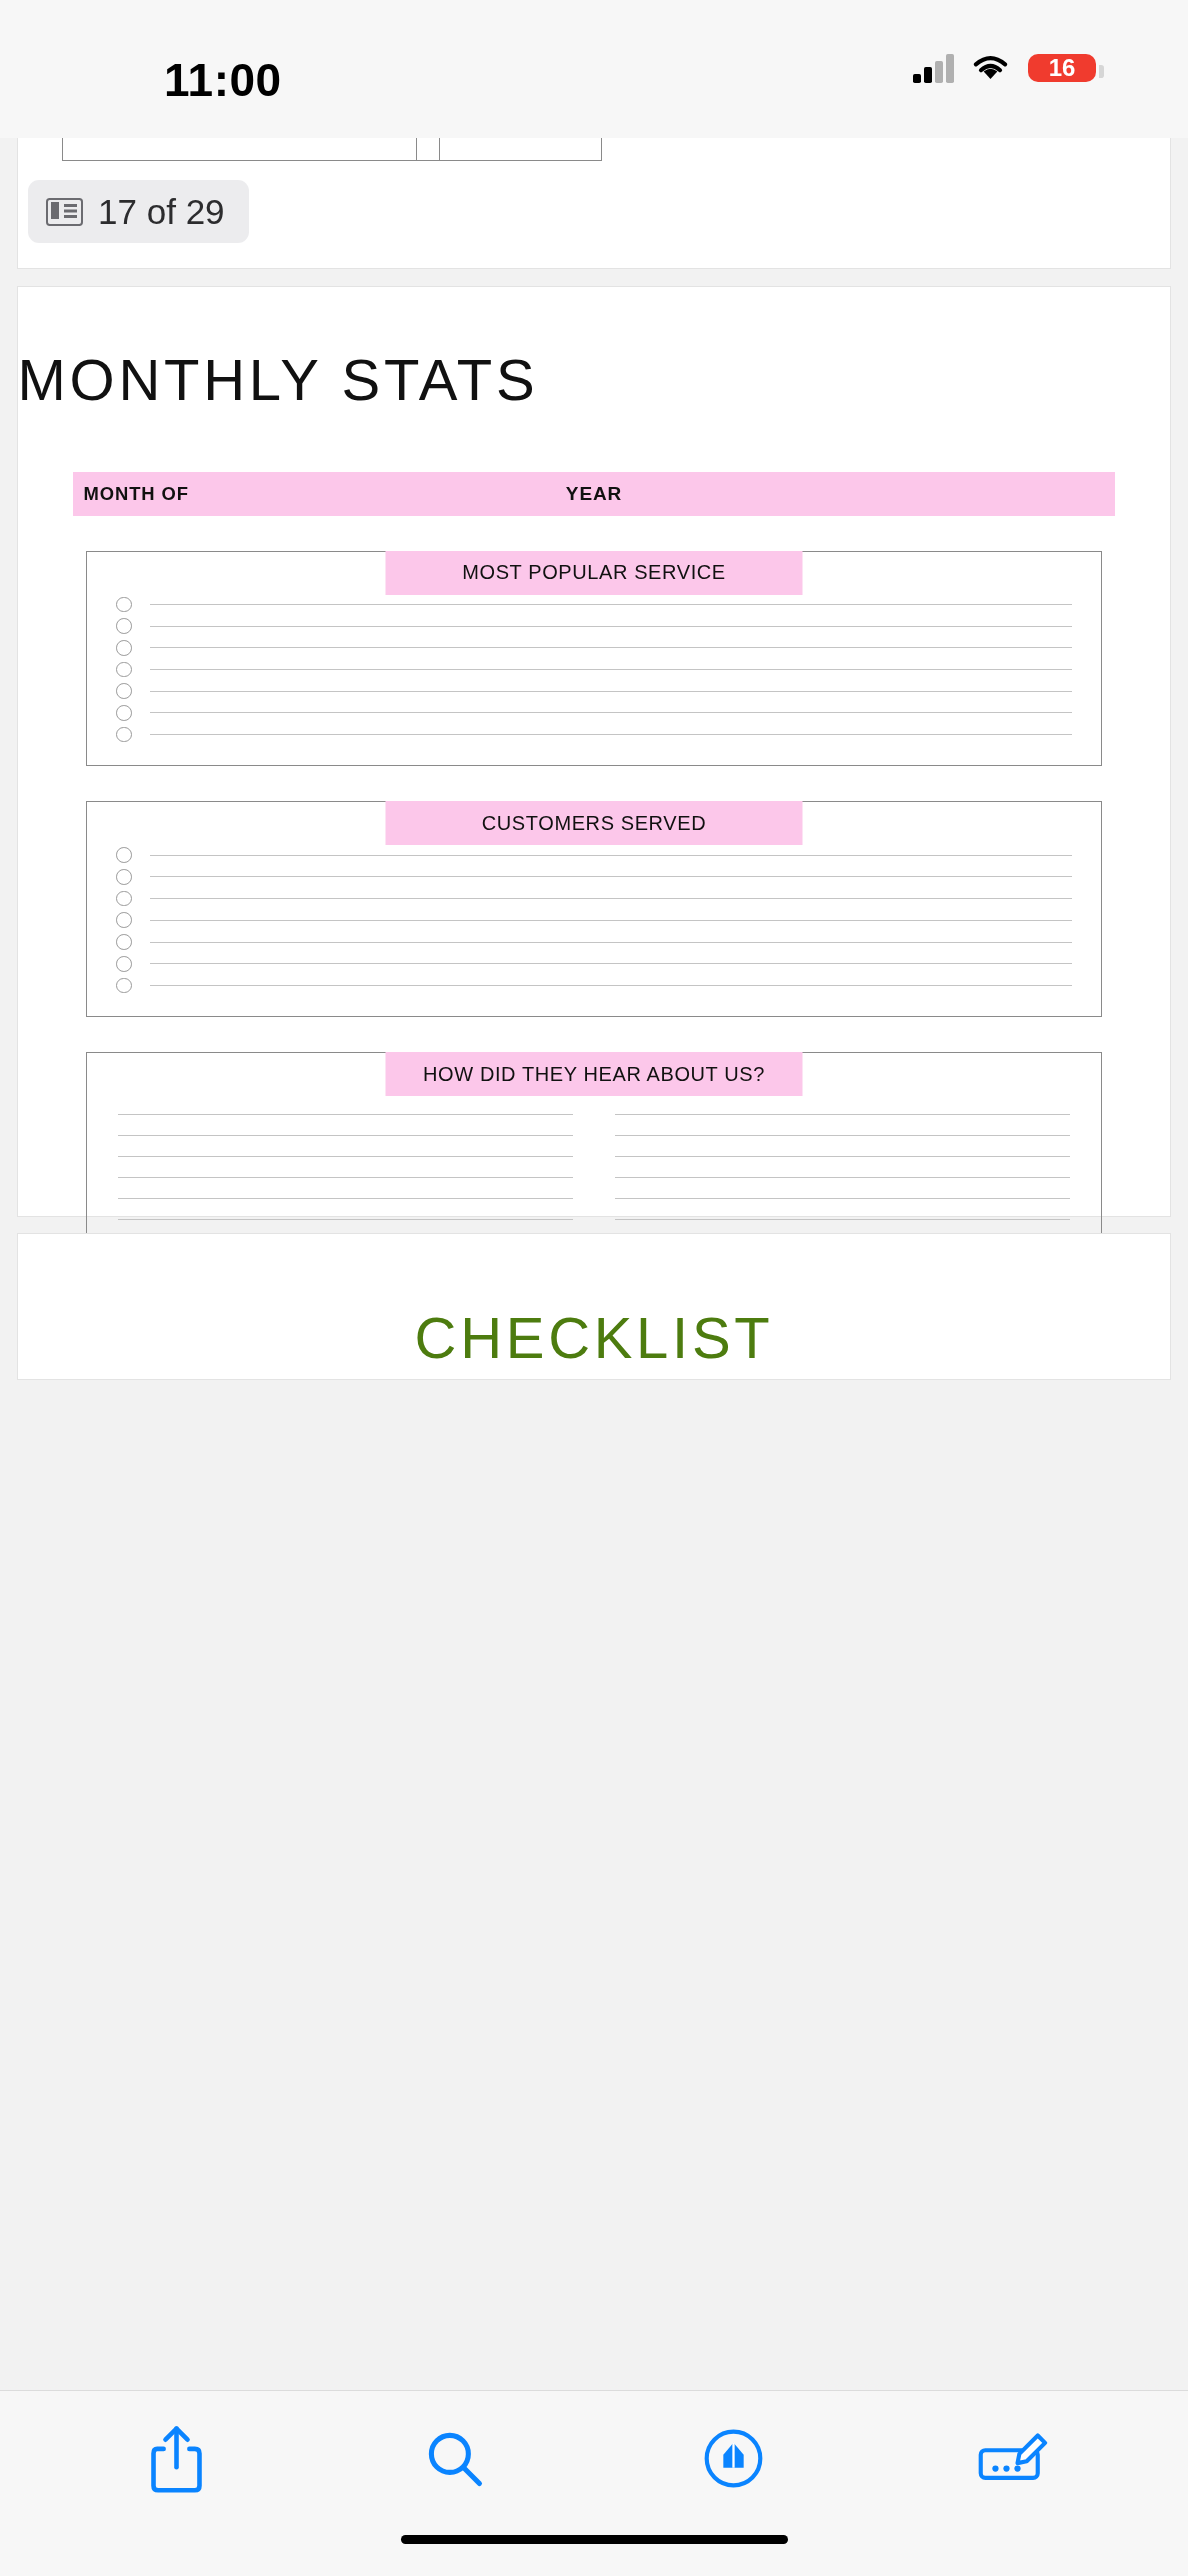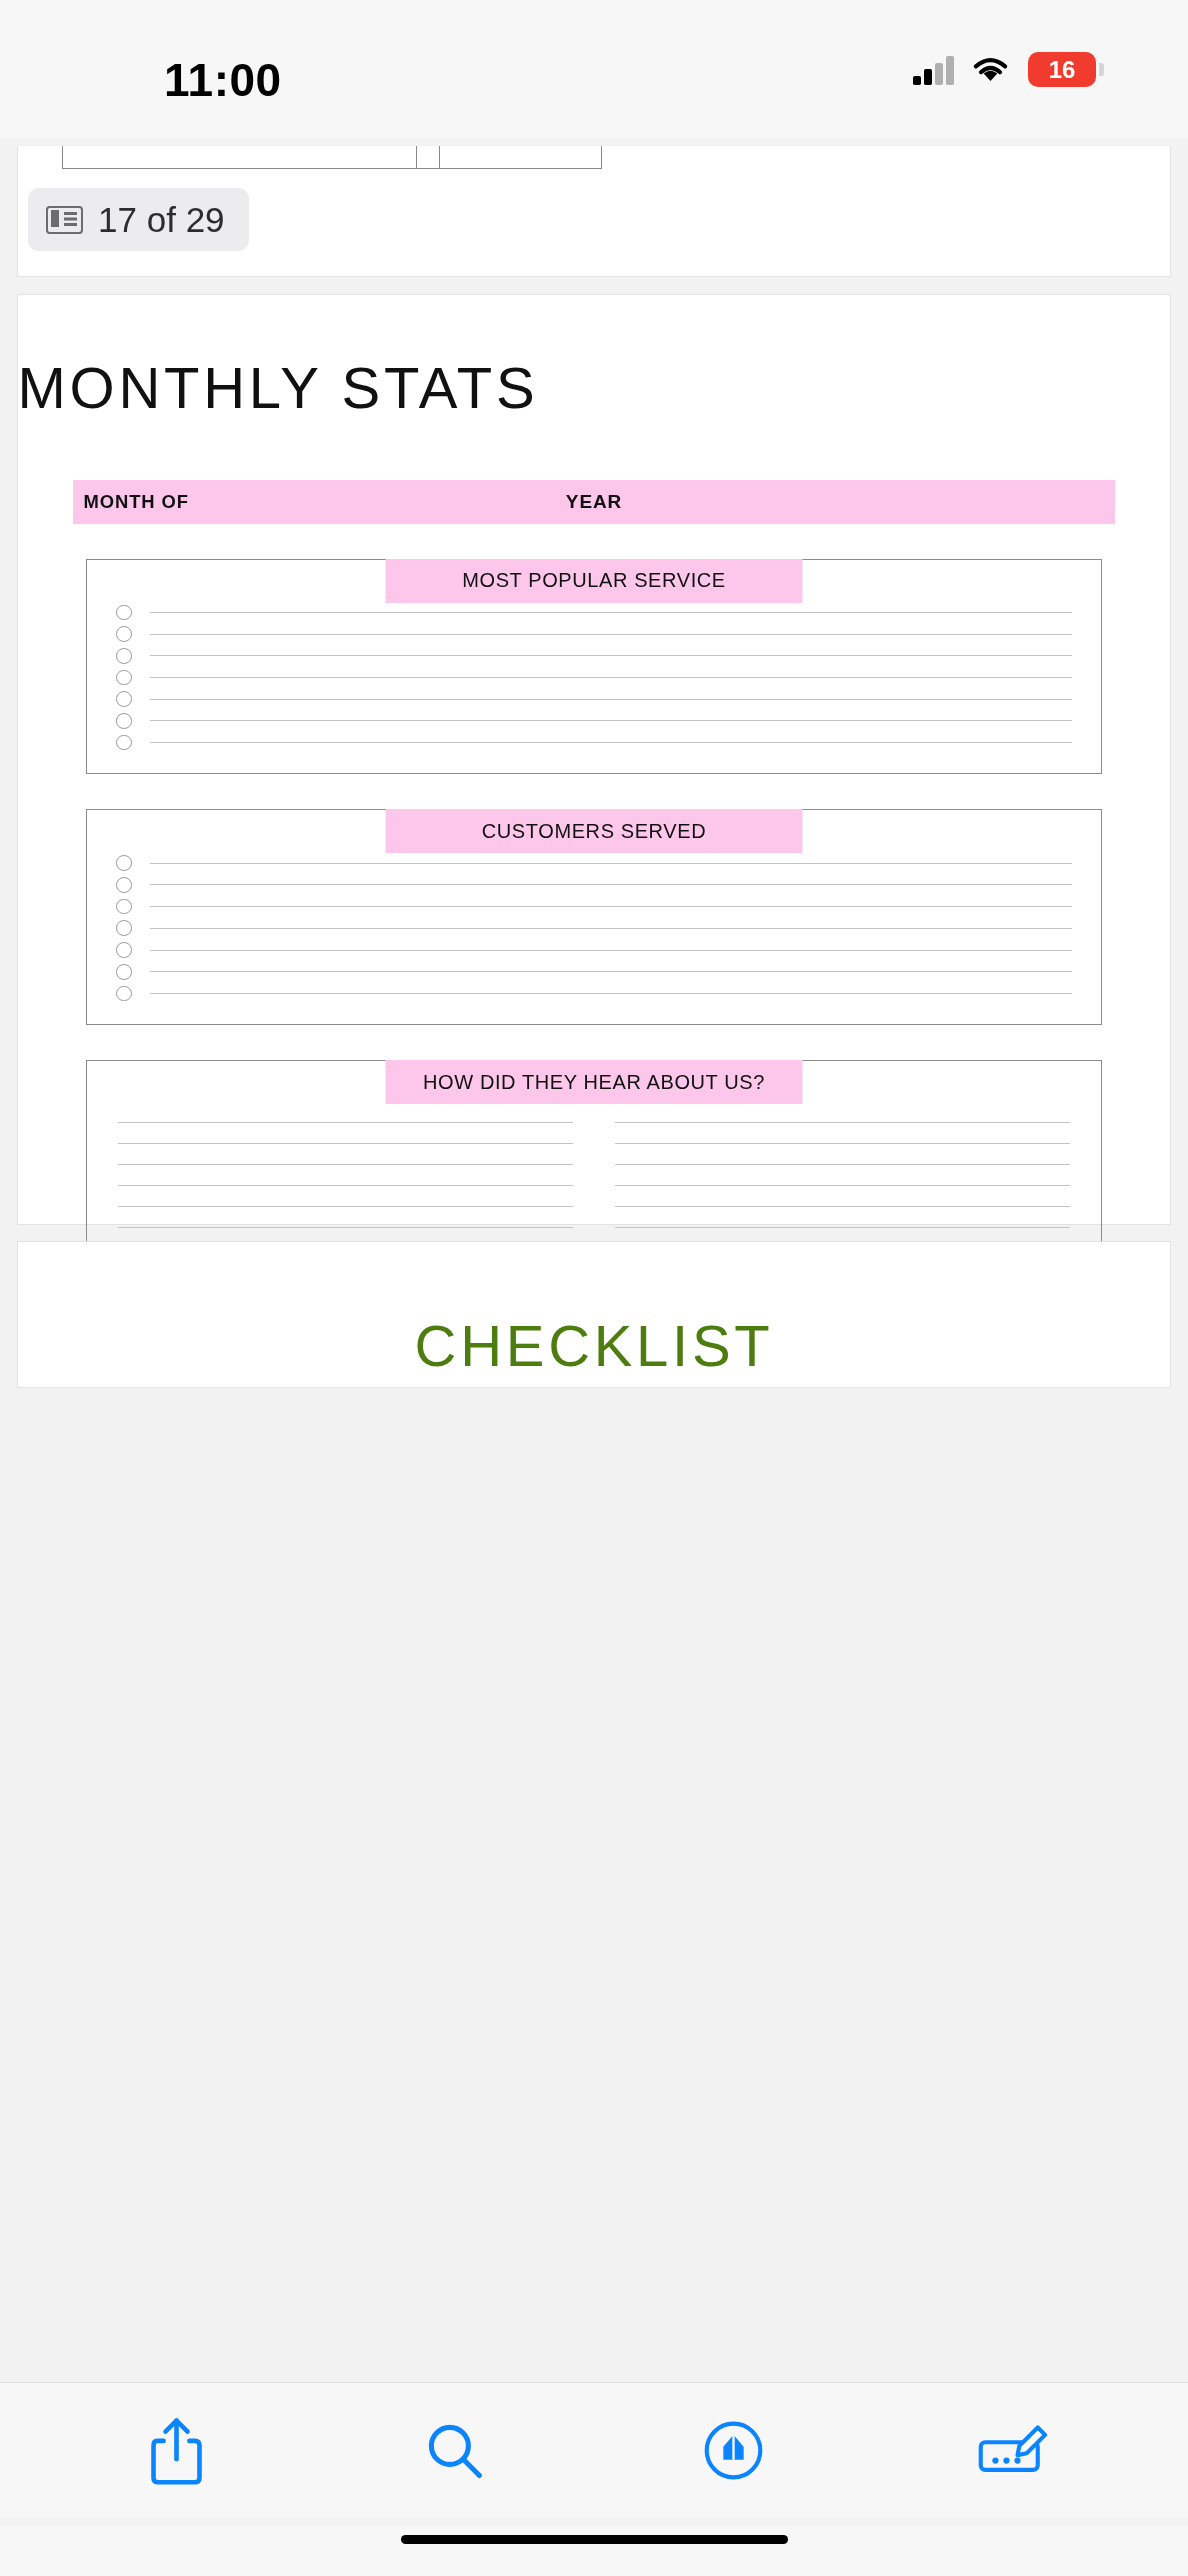--- a/index.html
+++ b/index.html
@@ -10,21 +10,20 @@
     font-family: "Liberation Sans", sans-serif;
     overflow: hidden;
   }
   #app {
     position: relative;
     width: 1188px;
     height: 2576px;
     background: #f2f2f2;
     display: flex;
     flex-direction: column;
-    gap: 8px;
   }
 
   
   .statusbar {
     height: 138px;
     flex: 0 0 138px;
     background: #f7f7f7;
     position: relative;
   }
   .status-time {
@@ -45,21 +44,21 @@
     gap: 16.6px;
   }
   .bars { display: flex; align-items: flex-end; gap: 3.7px; height: 31px; }
   .bars i { display: block; width: 7.4px; background: #000; border-radius: 1.8px; }
   .bars i:nth-child(1) { height: 9.2px; }
   .bars i:nth-child(2) { height: 15.7px; }
   .bars i:nth-child(3) { height: 22px; background: #b0b0b0; }
   .bars i:nth-child(4) { height: 28.6px; background: #b0b0b0; }
   .wifi { width: 41px; height: 31px; position: relative; }
   .battery {
-    width: 68px; height: 35px;
+    width: 68px; height: 28px;
     border-radius: 10px;
     background: #f03b2e;
     color: #fff;
     font-size: 24px;
     font-weight: bold;
     display: flex; align-items: center; justify-content: center;
     position: relative;
   }
   .battery:after {
     content: "";

